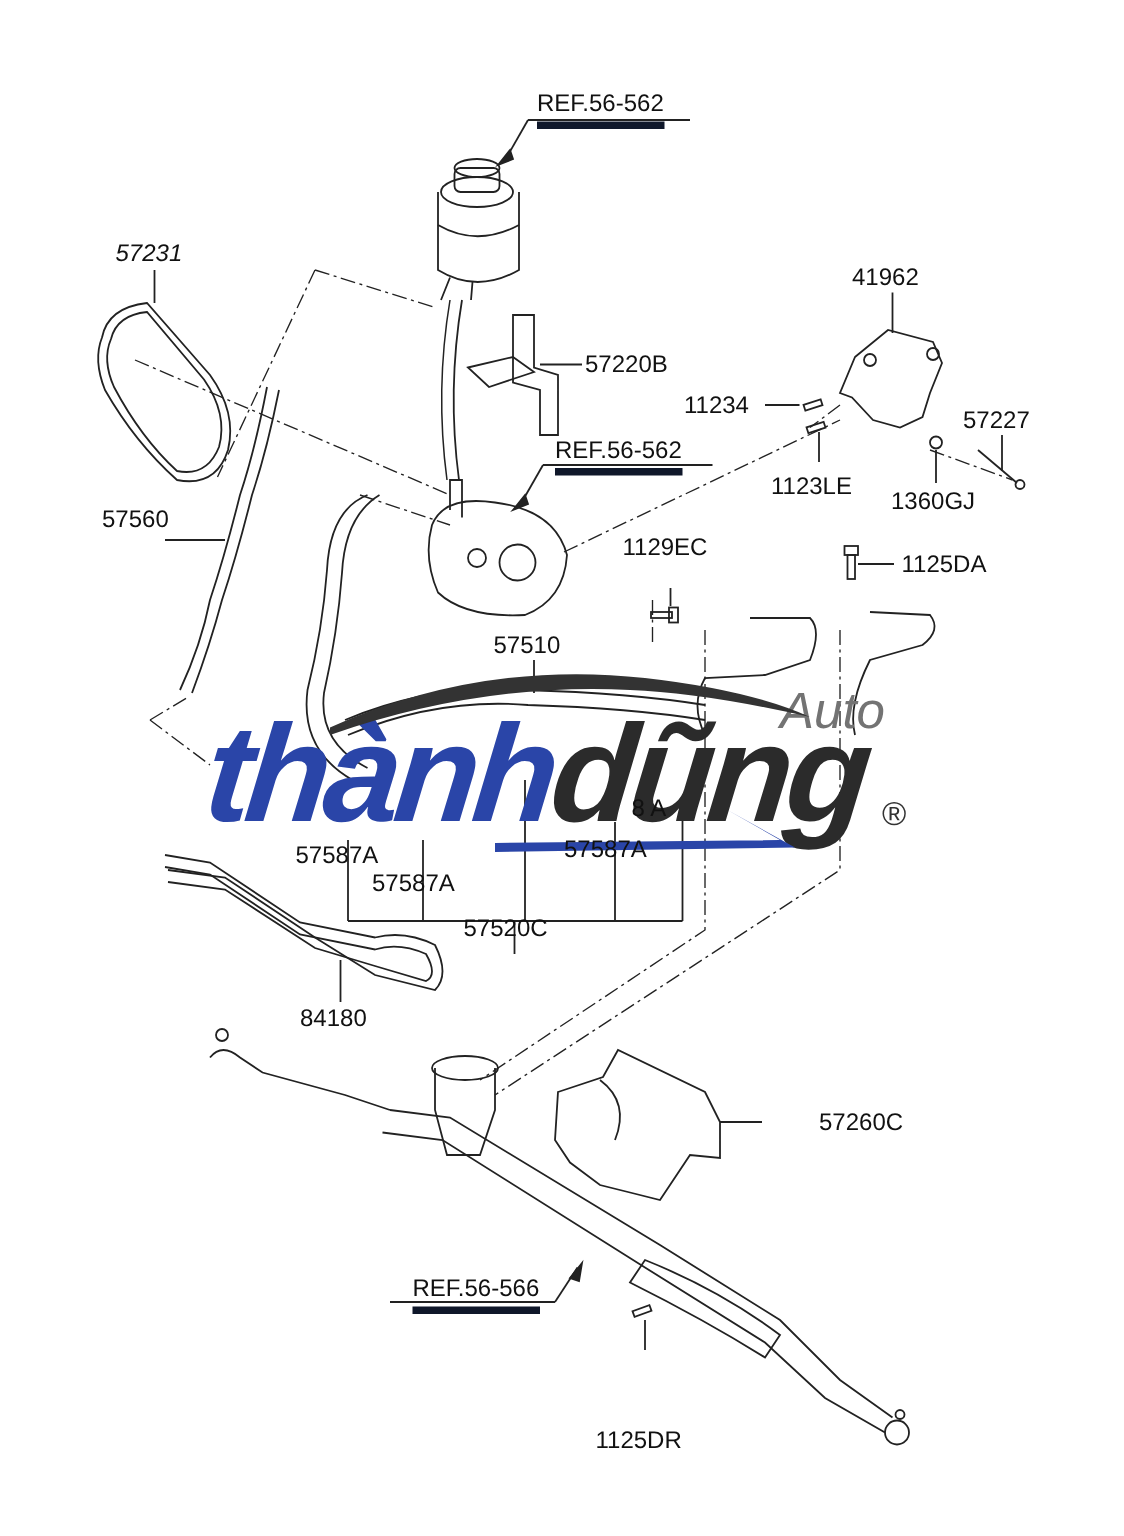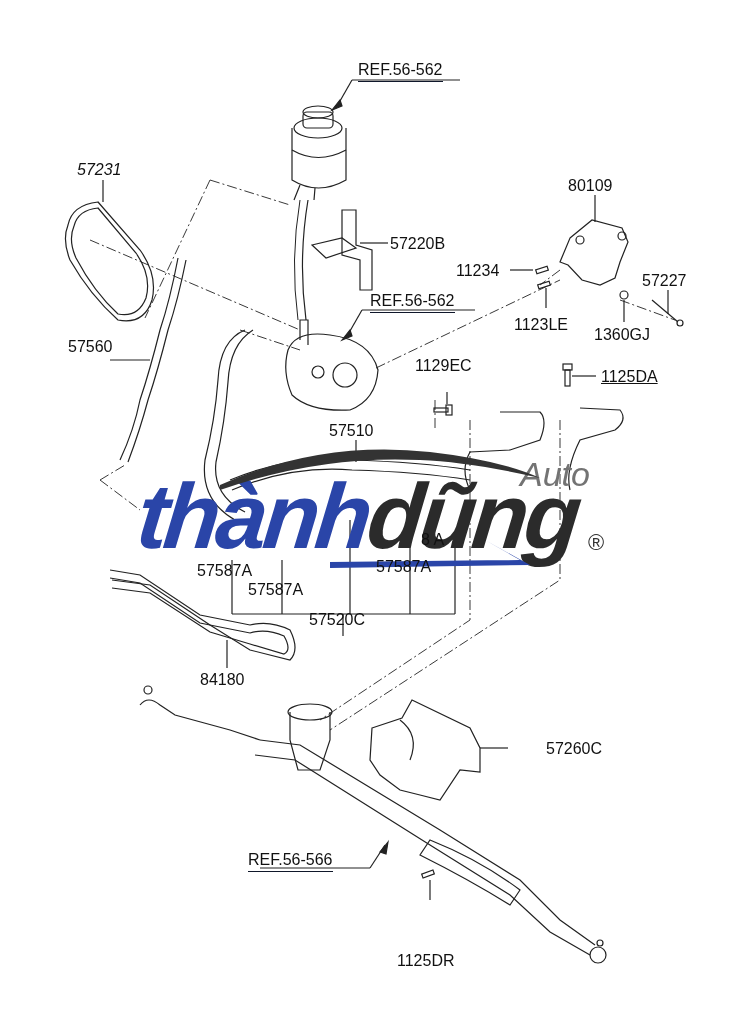--- a/index.html
+++ b/index.html
@@ -1,21 +1,21 @@
 <!DOCTYPE html>
 <html><head>
 <meta charset="utf-8">
 <style>
   html, body { margin: 0; padding: 0; background: #ffffff; }
   body { width: 749px; height: 1024px; position: relative; overflow: hidden;
          font-family: "Liberation Sans", sans-serif; color: #111; }
   #diagram { position: absolute; left: 0; top: 0; width: 749px; height: 1024px; }
   .lbl { position: absolute; font-size: 16px; line-height: 16px; white-space: nowrap;
          font-family: "Liberation Sans", sans-serif; color: #111; }
-  .ref { border-bottom: 1px solid #0f172a; padding-bottom: 3px; }
+  .ref { border-bottom: 5px solid #0f172a; padding-bottom: 3px; }
   #wm-main { position: absolute; left: 138px; top: 470px; font-family: "Liberation Sans", sans-serif;
              font-weight: bold; font-style: italic; font-size: 92px; line-height: 92px;
              letter-spacing: -4px; white-space: nowrap; transform: skewX(-6deg); }
   #wm-main .p1 { color: #2a45a8; }
   #wm-main .p2 { color: #2b2b2b; }
   #wm-auto { position: absolute; left: 520px; top: 455px; font-family: "Liberation Sans", sans-serif;
              font-style: italic; font-size: 34px; color: #737373; }
   #wm-reg { position: absolute; left: 588px; top: 530px; font-size: 22px; color: #333; }
 </style>
 </head>
@@ -173,32 +173,32 @@
   </g>
 
   <g>
     <rect x="422" y="872" width="12" height="4" transform="rotate(-20 428 874)"></rect>
     <line x1="430" y1="880" x2="430" y2="900"></line>
   </g>
 </svg>
 
 <div class="lbl ref" style="left:358px;top:62px;">REF.56-562</div>
 <div class="lbl ref" style="left:370px;top:293px;">REF.56-562</div>
-<div class="lbl ref" style="left:248px;top:852px;">REF.56-566</div>
+<div class="lbl ref" style="left:275px;top:852px;">REF.56-566</div>
 
 <div class="lbl" style="left:77px;top:162px;font-style:italic;">57231</div>
 <div class="lbl" style="left:390px;top:236px;">57220B</div>
-<div class="lbl" style="left:568px;top:178px;">80109</div>
+<div class="lbl" style="left:568px;top:178px;">41962</div>
 <div class="lbl" style="left:456px;top:263px;">11234</div>
 <div class="lbl" style="left:642px;top:273px;">57227</div>
 <div class="lbl" style="left:514px;top:317px;">1123LE</div>
 <div class="lbl" style="left:594px;top:327px;">1360GJ</div>
 <div class="lbl" style="left:68px;top:339px;">57560</div>
 <div class="lbl" style="left:415px;top:358px;">1129EC</div>
-<div class="lbl" style="left:601px;top:369px;text-decoration:underline;">1125DA</div>
+<div class="lbl" style="left:601px;top:369px;">1125DA</div>
 <div class="lbl" style="left:329px;top:423px;">57510</div>
 
 <div id="wm-main"><span class="p1">thành</span><span class="p2">dũng</span></div>
 <div id="wm-auto">Auto</div>
 <div id="wm-reg">®</div>
 <svg style="position:absolute;left:0;top:0" width="749" height="1024">
   <path d="M330 562 L520 560 L485 540 L530 565 L330 568 Z" fill="#2a45a8"></path>
   <path d="M220 485 Q320 440 430 452 Q500 460 540 478 Q470 462 420 460 Q320 455 220 490 Z" fill="#333"></path>
 </svg>
 

